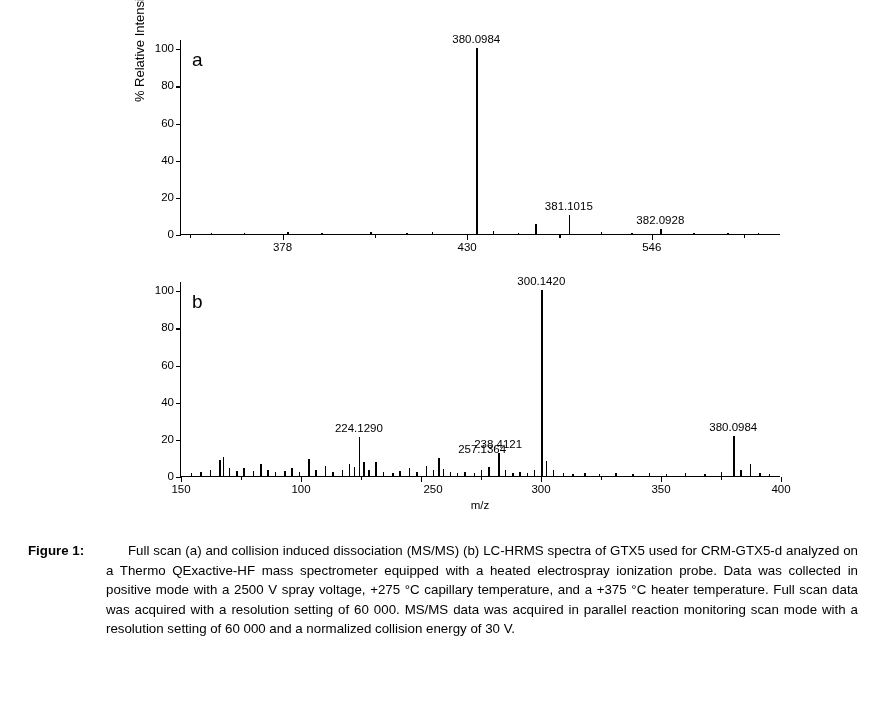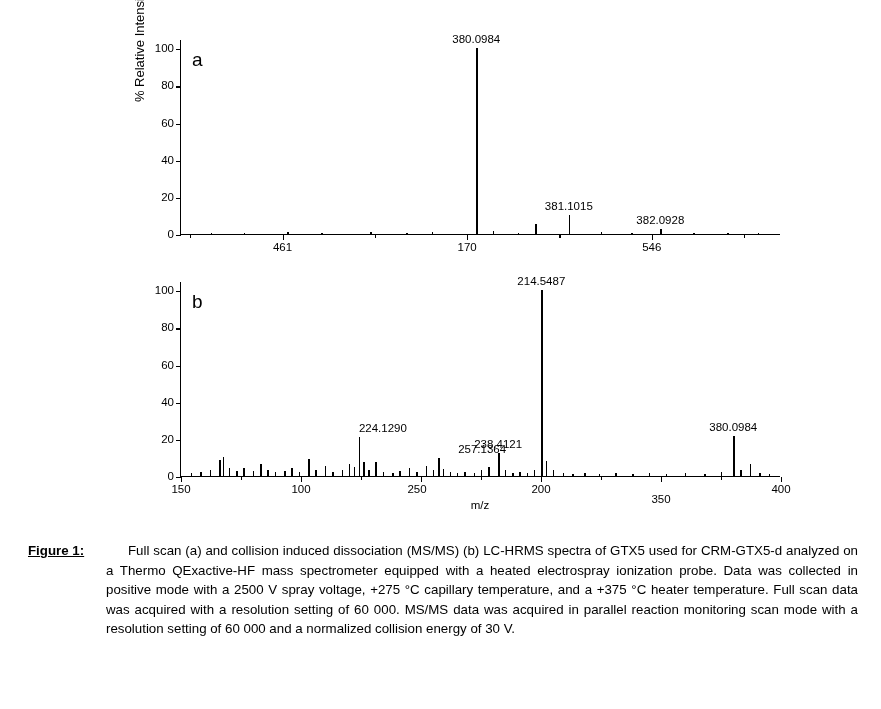--- a/index.html
+++ b/index.html
@@ -45,21 +45,21 @@
     transform:translateX(-50%);
   }
 
   
   .caption{
     position:absolute;
     left:28px;top:541px;width:830px;
     font-size:13.3px;
     line-height:1.47;
   }
-  .caption-label{font-weight:bold;float:left;width:100px;text-decoration:underline;}
+  .caption-label{font-weight:bold;float:left;width:100px;}
   .caption-text{display:block;margin-left:78px;text-align:justify;}
 </style>
 </head>
 <body>
 
 <div class="figure-wrap">
 
   <div id="y-axis-title">% Relative Intensity</div>
 
   <div class="panel" id="panel-a" style="left: 180px; top: 40px; width: 602px; height: 197px;">
@@ -90,23 +90,23 @@
         <div class="ytick-label" style="top: 157.857px;">20</div>
         <div class="ytick" style="top: 120.714px;"></div>
         <div class="ytick-label" style="top: 120.714px;">40</div>
         <div class="ytick" style="top: 83.5714px;"></div>
         <div class="ytick-label" style="top: 83.5714px;">60</div>
         <div class="ytick" style="top: 46.4286px;"></div>
         <div class="ytick-label" style="top: 46.4286px;">80</div>
         <div class="ytick" style="top: 9.28571px;"></div>
         <div class="ytick-label" style="top: 9.28571px;">100</div>
         <div class="xtick" style="left: 101.538px; top: 195px;"></div>
-        <div class="xtick-label" style="left: 101.538px; top: 202px;">461</div>
+        <div class="xtick-label" style="left: 101.538px; top: 202px;">378</div>
         <div class="xtick" style="left: 286.154px; top: 195px;"></div>
-        <div class="xtick-label" style="left: 286.154px; top: 202px;">170</div>
+        <div class="xtick-label" style="left: 286.154px; top: 202px;">430</div>
         <div class="xtick" style="left: 470.769px; top: 195px;"></div>
         <div class="xtick-label" style="left: 470.769px; top: 202px;">546</div>
         <div class="xtick-minor" style="left: 9.23077px; top: 195px;"></div>
         <div class="xtick-minor" style="left: 193.846px; top: 195px;"></div>
         <div class="xtick-minor" style="left: 378.462px; top: 195px;"></div>
         <div class="xtick-minor" style="left: 563.077px; top: 195px;"></div>
         <div class="peak-label" style="left: 295.237px; top: -5.71429px;">380.0984</div>
         <div class="peak-label" style="left: 387.831px; top: 160.5px;">381.1015</div>
         <div class="peak-label" style="left: 479.335px; top: 175.171px; text-align: right;">382.0928</div>
       </div>
@@ -193,36 +193,36 @@
         <div class="ytick-label" style="top: 83.5714px;">60</div>
         <div class="ytick" style="top: 46.4286px;"></div>
         <div class="ytick-label" style="top: 46.4286px;">80</div>
         <div class="ytick" style="top: 9.28571px;"></div>
         <div class="ytick-label" style="top: 9.28571px;">100</div>
         <div class="xtick" style="left: 0px; top: 195px;"></div>
         <div class="xtick-label" style="left: 0px; top: 202px;">150</div>
         <div class="xtick" style="left: 120px; top: 195px;"></div>
         <div class="xtick-label" style="left: 120px; top: 202px;">100</div>
         <div class="xtick" style="left: 240px; top: 195px;"></div>
-        <div class="xtick-label" style="left: 236px; top: 202px;">250</div>
+        <div class="xtick-label" style="left: 252px; top: 202px;">250</div>
         <div class="xtick" style="left: 360px; top: 195px;"></div>
-        <div class="xtick-label" style="left: 360px; top: 202px;">200</div>
+        <div class="xtick-label" style="left: 360px; top: 202px;">300</div>
         <div class="xtick" style="left: 480px; top: 195px;"></div>
-        <div class="xtick-label" style="left: 480px; top: 212px;">350</div>
+        <div class="xtick-label" style="left: 480px; top: 202px;">350</div>
         <div class="xtick" style="left: 600px; top: 195px;"></div>
         <div class="xtick-label" style="left: 600px; top: 202px;">400</div>
         <div class="xtick-minor" style="left: 60px; top: 195px;"></div>
         <div class="xtick-minor" style="left: 180px; top: 195px;"></div>
         <div class="xtick-minor" style="left: 300px; top: 195px;"></div>
         <div class="xtick-minor" style="left: 420px; top: 195px;"></div>
         <div class="xtick-minor" style="left: 540px; top: 195px;"></div>
-        <div class="peak-label" style="left: 177.91px; top: 141px; margin-left: 24px;">224.1290</div>
+        <div class="peak-label" style="left: 177.91px; top: 141px;">224.1290</div>
         <div class="peak-label" style="left: 257.127px; top: 162.357px; margin-left: 44px;">257.1364</div>
         <div class="peak-label" style="left: 317.116px; top: 156.786px;">238.4121</div>
-        <div class="peak-label" style="left: 360.341px; top: -5.71429px;">214.5487</div>
+        <div class="peak-label" style="left: 360.341px; top: -5.71429px;">300.1420</div>
         <div class="peak-label" style="left: 552.236px; top: 140.071px;">380.0984</div>
       </div>
     <div class="panel-letter" id="letter-b" style="left: 12px; top: 10px;">b</div>
   </div>
 
   <div id="x-axis-title" style="left: 480px; top: 499px;">m/z</div>
 
   <div class="caption">
     <span class="caption-label">Figure 1:</span>
     <span class="caption-text">Full scan (a) and collision induced dissociation (MS/MS) (b) LC-HRMS spectra of GTX5 used for CRM-GTX5-d analyzed on a Thermo QExactive-HF mass spectrometer equipped with a heated electrospray ionization probe. Data was collected in positive mode with a 2500 V spray voltage, +275 °C capillary temperature, and a +375 °C heater temperature. Full scan data was acquired with a resolution setting of 60 000. MS/MS data was acquired in parallel reaction monitoring scan mode with a resolution setting of 60 000 and a normalized collision energy of 30 V.</span>

